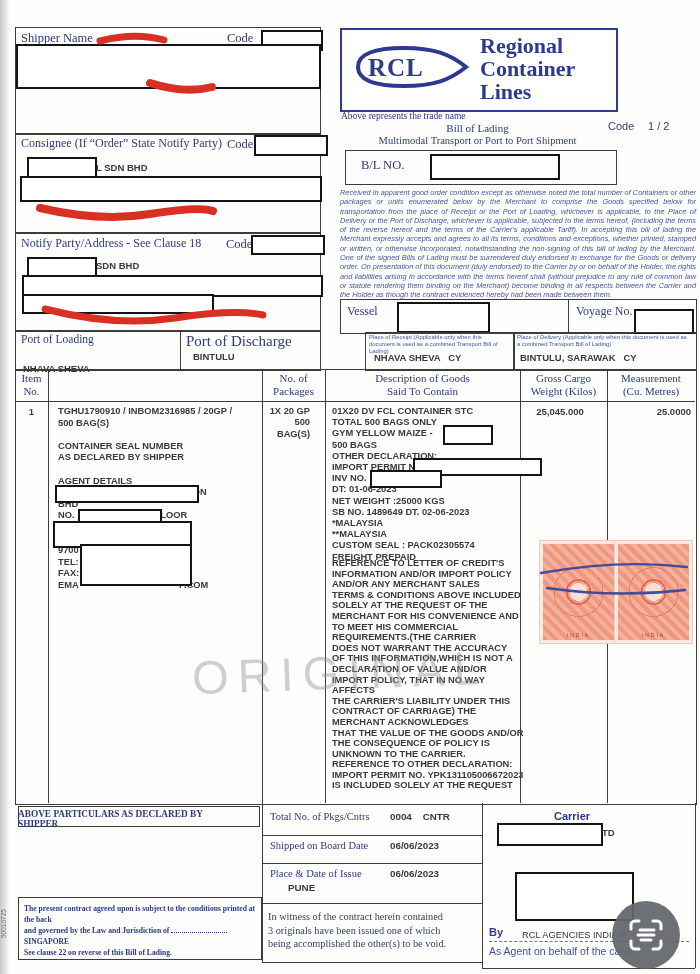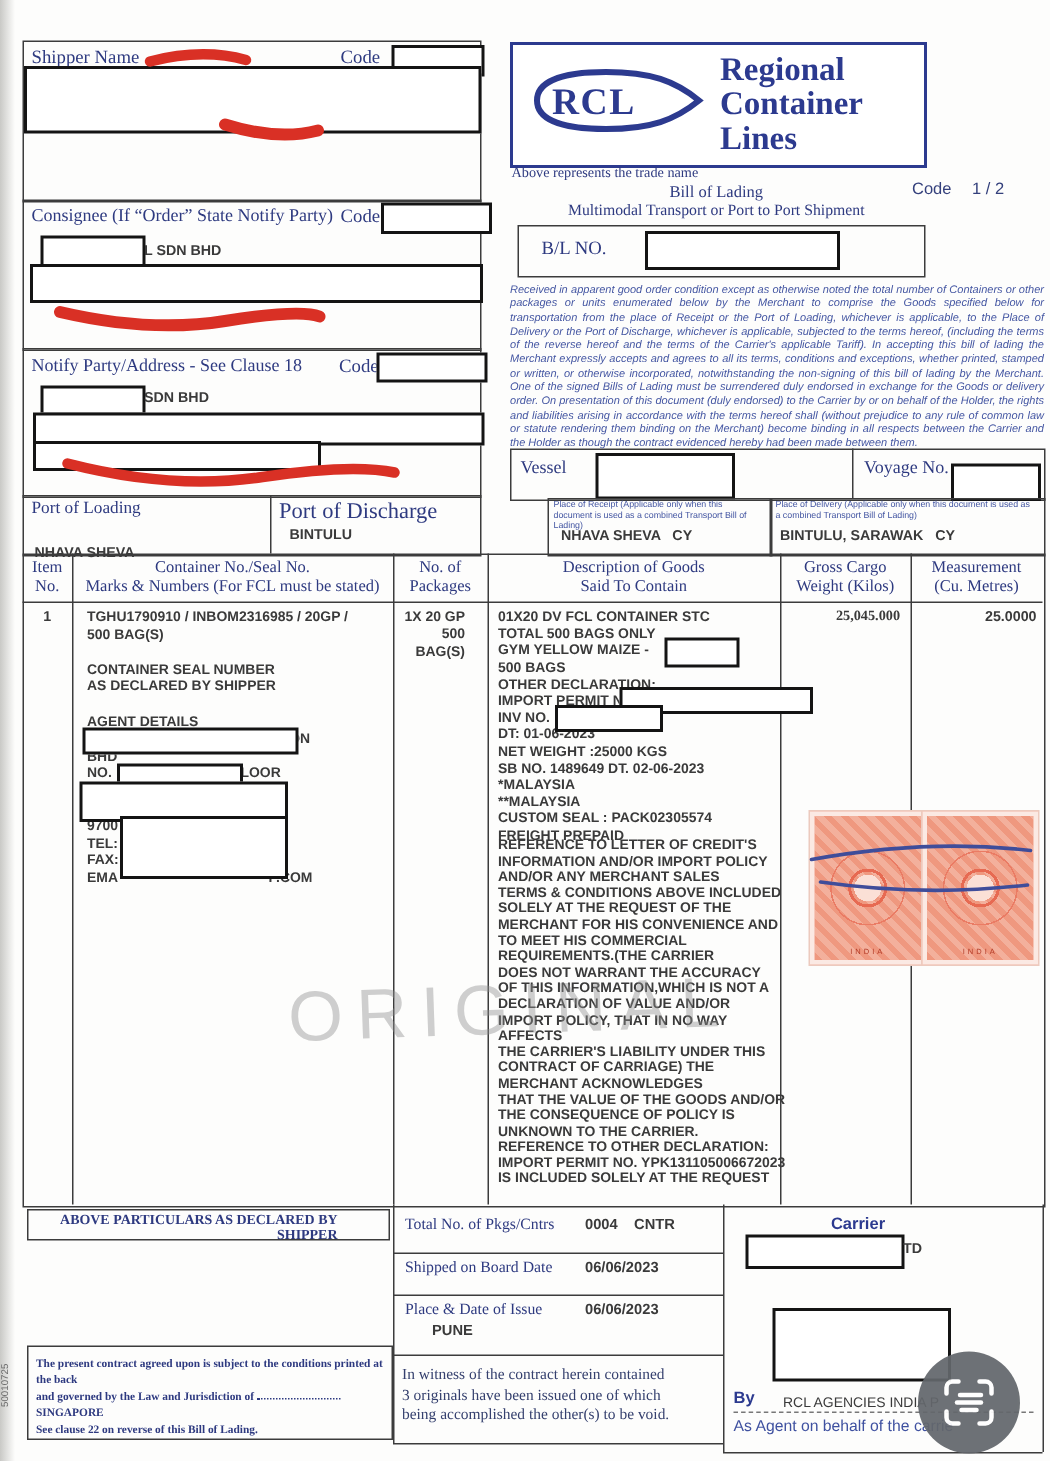--- a/index.html
+++ b/index.html
@@ -114,22 +114,20 @@
   <div class="box" style="left:15px;top:369px;width:680px;height:434px;"></div>
   <div class="hline" style="left:15px;top:401px;width:680px;"></div>
   <div class="vline" style="left:48px;top:369px;height:434px;"></div>
   <div class="vline" style="left:262px;top:369px;height:434px;"></div>
   <div class="vline" style="left:325px;top:369px;height:434px;"></div>
   <div class="vline" style="left:520px;top:369px;height:434px;"></div>
   <div class="vline" style="left:607px;top:369px;height:434px;"></div>
 
   <div class="th" style="left:15px;top:372px;width:33px;">Item
 No.</div>
-  <div class="th" style="left:48px;top:372px;width:214px;">Container No./Seal No.
-Marks &amp; Numbers (For FCL must be stated)</div>
   <div class="th" style="left:262px;top:372px;width:63px;">No. of
 Packages</div>
   <div class="th" style="left:325px;top:372px;width:195px;">Description of Goods
 Said To Contain</div>
   <div class="th" style="left:520px;top:372px;width:87px;">Gross Cargo
 Weight (Kilos)</div>
   <div class="th" style="left:607px;top:372px;width:88px;">Measurement
 (Cu. Metres)</div>
 
   <div class="abs typed" style="left:15px;top:406px;width:33px;text-align:center;font-size:9.5px;">1</div>
@@ -181,42 +179,42 @@
 AFFECTS
 THE CARRIER'S LIABILITY UNDER THIS
 CONTRACT OF CARRIAGE) THE
 MERCHANT ACKNOWLEDGES
 THAT THE VALUE OF THE GOODS AND/OR
 THE CONSEQUENCE OF POLICY IS
 UNKNOWN TO THE CARRIER.
 REFERENCE TO OTHER DECLARATION:
 IMPORT PERMIT NO. YPK131105006672023
 IS INCLUDED SOLELY AT THE REQUEST</div>
-  <div class="abs typed" style="left:520px;top:406px;width:80px;text-align:right;font-size:9.5px;font-family:Liberation Serif, serif;">25,045.000</div>
+  <div class="abs typed" style="left:520px;top:406px;width:80px;text-align:center;font-size:9.5px;">25,045.000</div>
   <div class="abs typed" style="left:607px;top:406px;width:84px;text-align:right;font-size:9.5px;">25.0000</div>
 
   <div class="rbox" style="left:443px;top:425px;width:46px;height:16px;"></div>
   <div class="rbox" style="left:413px;top:458px;width:125px;height:14px;"></div>
   <div class="rbox" style="left:370px;top:470px;width:68px;height:14px;"></div>
   <div class="rbox" style="left:55px;top:485px;width:140px;height:14px;"></div>
   <div class="rbox" style="left:78px;top:509px;width:80px;height:12px;"></div>
   <div class="rbox" style="left:53px;top:521px;width:135px;height:23px;"></div>
   <div class="rbox" style="left:80px;top:544px;width:108px;height:38px;"></div>
 
   <div class="vline" style="left:262px;top:803px;height:159px;"></div>
   <div class="vline" style="left:482px;top:803px;height:165px;"></div>
   <div class="vline" style="left:695px;top:803px;height:165px;"></div>
   <div class="hline" style="left:262px;top:835px;width:220px;"></div>
   <div class="hline" style="left:262px;top:863px;width:220px;"></div>
   <div class="hline" style="left:262px;top:903px;width:220px;"></div>
   <div class="hline" style="left:262px;top:962px;width:220px;"></div>
   <div class="hline" style="left:482px;top:968px;width:213px;"></div>
 
   <div class="box" style="left:18px;top:806px;width:240px;height:19px;border-width:1px;"></div>
-  <div class="abs lbl" style="left:18px;top:809px;width:207px;text-align:right;font-size:9.3px;font-weight:bold;">ABOVE PARTICULARS AS DECLARED BY SHIPPER</div>
+  <div class="abs lbl" style="left:18px;top:809px;width:207px;text-align:left;font-size:9.3px;font-weight:bold;">ABOVE PARTICULARS AS DECLARED BY SHIPPER</div>
 
   <div class="abs lbl" style="left:270px;top:811px;font-size:10.5px;">Total No. of Pkgs/Cntrs</div>
   <div class="abs typed pre" style="left:390px;top:811px;font-size:9.8px;">0004    CNTR</div>
   <div class="abs lbl" style="left:270px;top:840px;font-size:10.5px;">Shipped on Board Date</div>
   <div class="abs typed" style="left:390px;top:840px;font-size:9.8px;">06/06/2023</div>
   <div class="abs lbl" style="left:270px;top:868px;font-size:10.5px;">Place &amp; Date of Issue</div>
   <div class="abs typed" style="left:390px;top:868px;font-size:9.8px;">06/06/2023</div>
   <div class="abs typed" style="left:288px;top:882px;font-size:9.8px;">PUNE</div>
   <div class="abs witness" style="left:268px;top:910px;width:210px;">In witness of the contract herein contained
     3  originals have been issued one of which

